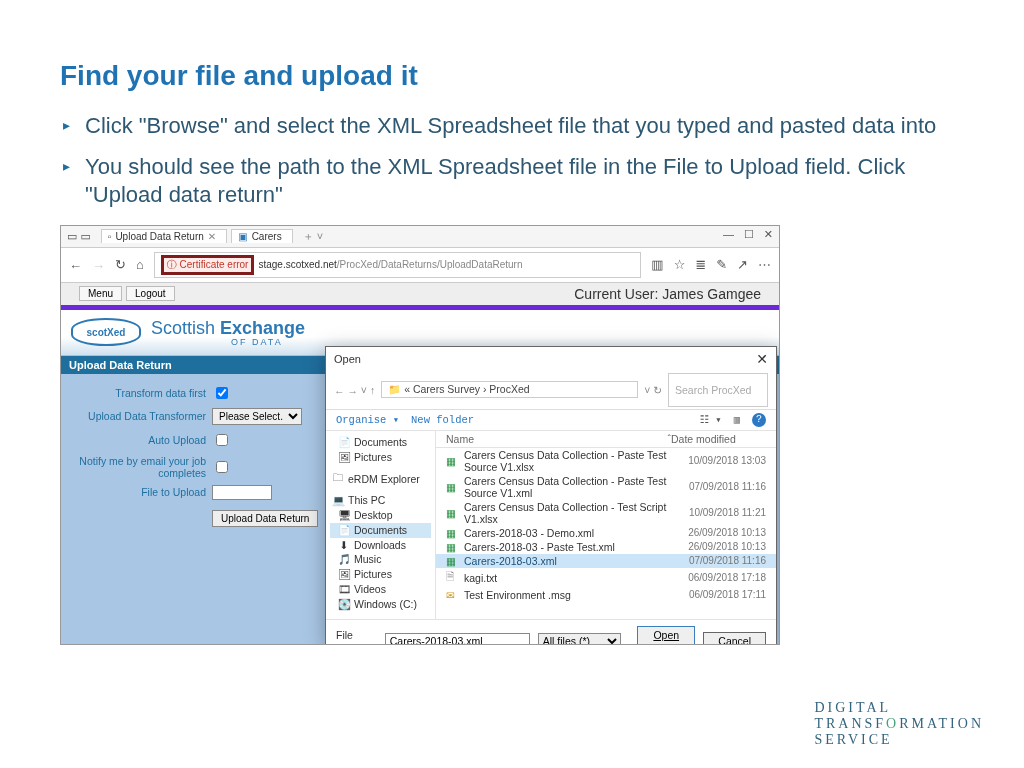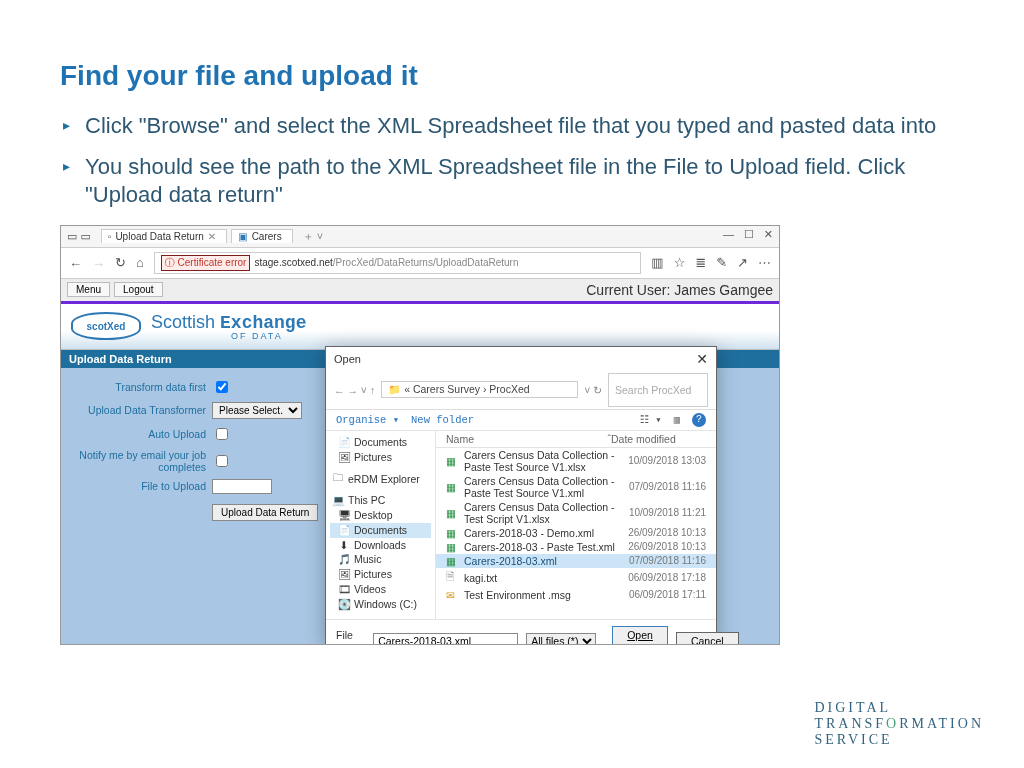--- a/index.html
+++ b/index.html
@@ -13,39 +13,39 @@
   
   .browser-bar { display:flex; align-items:center; background:#f5f5f5; border-bottom:1px solid #ccc; height:22px; padding:0 6px; gap:4px;}
   .win-icons { margin-right:6px; color:#555; display:flex; gap:2px;}
   .tab { display:flex; align-items:center; gap:4px; background:#fff; border:1px solid #ccc; border-bottom:none; padding:1px 10px 1px 6px; font-size:10px; color:#333;}
   .tab .close { color:#888; font-size:10px; }
   .plus { color:#888; margin-left:6px;}
   .win-ctrl { position:absolute; right:6px; top:2px; display:flex; gap:10px; color:#555;}
   .addr-bar { display:flex; align-items:center; gap:10px; padding:4px 8px; background:#fff; border-bottom:1px solid #ccc;}
   .addr-bar .ico { color:#555; font-size:13px;}
   .url-box { flex:1; border:1px solid #ccc; padding:2px 6px; color:#888; font-size:10px; display:flex; align-items:center; gap:4px;}
-  .cert-err { color:#c0392b; font-size:10px; border:1px solid #7f1d1d; padding:0 3px; background:#fdecea; }
+  .cert-err { color:#c0392b; font-size:10px; border:3px solid #7f1d1d; padding:0 3px; background:#fdecea; }
   .toolbar-icons { display:flex; gap:10px; color:#555; font-size:13px;}
-  .app-bar { background:#eee; border-bottom:3px solid #6d28d9; padding:3px 6px; display:flex; align-items:center;}
+  .app-bar { background:#eee; border-bottom:5px solid #6d28d9; padding:3px 18px; display:flex; align-items:center;}
   .app-bar button { font-size:10px; padding:1px 8px; background:#f8f8f8; border:1px solid #bbb; }
   .current-user { margin-left:auto; font-size:14px; color:#333;}
   .brand-area { background:linear-gradient(to bottom,#fff 60%,#cfe1ef); padding:6px 10px; display:flex; align-items:center; gap:10px; border-bottom:1px solid #bbb; height:46px;}
   .brand-logo { background:#fff; border:2px solid #2d79b6; border-radius:50% / 40%; width:70px; height:28px; display:flex; align-items:center; justify-content:center; font-size:10px; color:#2d79b6; font-weight:bold;}
   .brand-title { font-size:18px; color:#2d79b6; }
-  .brand-title b{font-weight:bold;font-family:Liberation Mono, monospace;}
+  .brand-title b{font-weight:bold;}
   .panel-head { background:#1f6f9e; color:#fff; font-weight:bold; padding:3px 8px; font-size:11px;}
   .panel-body { background:#a9c7e5; height:300px; padding:10px; position:relative;}
   .form-row { display:flex; align-items:center; margin-bottom:6px; gap:6px;}
   .form-row label { width:135px; text-align:right; color:#1f6f9e; font-size:10.5px; font-weight:normal;}
   .form-row input[type=text]{ font-size:10px; padding:1px 4px; border:1px solid #888;}
   .form-row select{ font-size:10px; padding:1px 2px; border:1px solid #888; width:90px;}
   .form-row input[type=checkbox]{ width:12px; height:12px;}
   .upload-btn { margin-left:141px; margin-top:4px; font-size:10px; padding:2px 8px; background:#eee; border:1px solid #888;}
   
-  .dialog { position:absolute; left:264px; top:120px; width:392px; height:300px; background:#fff; border:1px solid #666; box-shadow:0 4px 20px rgba(0,0,0,0.3); font-size:10.5px;}
+  .dialog { position:absolute; left:264px; top:120px; width:452px; height:300px; background:#fff; border:1px solid #666; box-shadow:0 4px 20px rgba(0,0,0,0.3); font-size:10.5px;}
   .dlg-title { padding:4px 8px; display:flex; align-items:center; font-size:11px; color:#333;}
   .dlg-title .dlg-close{ margin-left:auto; color:#333; font-size:14px;}
   .dlg-nav { display:flex; align-items:center; padding:2px 8px; gap:6px; border-bottom:1px solid #ddd;}
   .dlg-nav .arrows{ color:#888;}
   .dlg-nav .path { border:1px solid #ccc; padding:1px 6px; flex:1; color:#444;}
   .dlg-nav .search { border:1px solid #ccc; padding:10px 6px; width:100px; color:#aaa;}
   .dlg-tool { display:flex; align-items:center; padding:3px 10px; gap:12px; color:#2c78c4; border-bottom:1px solid #e3e3e3;font-family:Liberation Mono, monospace;}
   .dlg-tool .spacer{flex:1;}
   .dlg-tool .view-ico{color:#555;}
   .dlg-tool .help{ background:#2c78c4; color:#fff; border-radius:50%; width:14px; height:14px; display:inline-flex; align-items:center; justify-content:center; font-size:10px;}

